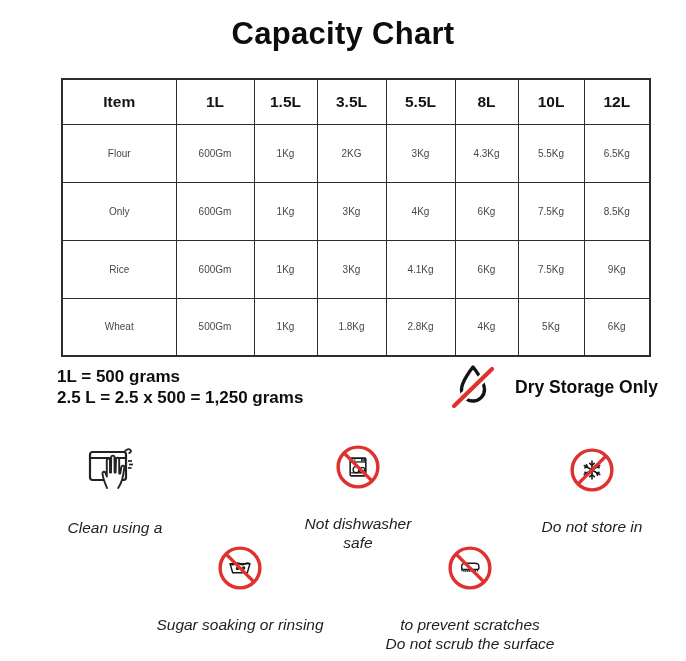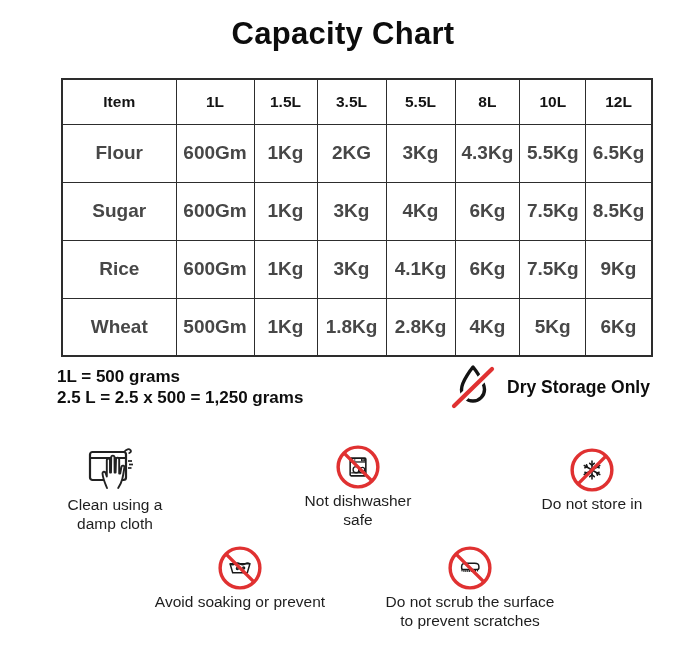--- a/index.html
+++ b/index.html
@@ -16,34 +16,34 @@
     position:absolute; left:61px; top:78px;
     border-collapse:collapse; table-layout:fixed;
     border:2px solid #2d2d2d;
   }
   table.capacity th, table.capacity td {
     border:1.5px solid #2d2d2d; text-align:center; vertical-align:middle; padding:6px;
   }
   table.capacity thead tr { height:45px; }
   table.capacity tbody tr { height:58px; }
   table.capacity th { font-size:15.5px; font-weight:bold; color:#141414; }
-  table.capacity td { font-size:19px; font-weight:bold; color:#474747; }
+  table.capacity td { font-size:10px; font-weight:normal; color:#474747; }
   .notes {
     position:absolute; left:57px; top:366px;
     font-size:17px; font-weight:bold; color:#0e0e0e; line-height:21px; white-space:nowrap;
   }
   .dry-storage {
     position:absolute; left:447px; top:362px;
-    display:flex; align-items:center; gap:8px;
+    display:flex; align-items:center; gap:16px;
   }
   .dry-storage .label { font-size:17.5px; font-weight:bold; color:#0d0d0d; white-space:nowrap; }
   .care { position:absolute; text-align:center; }
   .care .icon-wrap { display:block; }
   .care .cap {
-    margin-top:1px; font-size:15.5px; line-height:19px; color:#1e1e1e;
+    margin-top:24px; font-size:15.5px; line-height:19px; color:#1e1e1e;font-style:italic;
   }
   .c1 { left:25px;  top:444px; width:180px; }
   .c2 { left:268px; top:444px; width:180px; }
   .c3 { left:500px; top:447px; width:184px; }
   .c4 { left:125px; top:545px; width:230px; }
   .c5 { left:348px; top:545px; width:244px; }
   svg { display:inline-block; vertical-align:top; }
 </style>
 </head>
 <body>
@@ -78,21 +78,21 @@
       <td>Flour</td>
       <td>600Gm</td>
       <td>1Kg</td>
       <td>2KG</td>
       <td>3Kg</td>
       <td>4.3Kg</td>
       <td>5.5Kg</td>
       <td>6.5Kg</td>
     </tr>
     <tr>
-      <td>Sugar</td>
+      <td>Only</td>
       <td>600Gm</td>
       <td>1Kg</td>
       <td>3Kg</td>
       <td>4Kg</td>
       <td>6Kg</td>
       <td>7.5Kg</td>
       <td>8.5Kg</td>
     </tr>
     <tr>
       <td>Rice</td>
@@ -140,21 +140,20 @@
       <line x1="4" y1="14" x2="40" y2="14" stroke="#222" stroke-width="1.8"></line>
       <path d="M38 8 q4 -4.5 6.5 -1.8 q1.4 1.6 -1.2 2.8" fill="none" stroke="#222" stroke-width="1.8" stroke-linecap="round"></path>
       <path d="M21 44 C19 39 17 35 16.5 29.5 C16.3 27.4 19 27 19.6 29 L20.8 32.5 L20.8 16.5 C20.8 14 24 14 24 16.5 L24 28.5 L25 28.5 L25.2 13.5 C25.2 11 28.5 11 28.5 13.5 L28.6 28.5 L29.6 28.5 L30 15.5 C30.1 13 33.2 13.2 33.2 15.7 L33.2 29.5 L34.2 29.5 L35.4 23 C35.8 20.9 38.7 21.4 38.4 23.5 C37.7 28 37.3 31 36.3 35 C35.3 39 33.8 41.5 32.2 44" fill="#ffffff" stroke="#222" stroke-width="1.9" stroke-linejoin="round" stroke-linecap="round"></path>
       <line x1="42" y1="17" x2="46" y2="17" stroke="#222" stroke-width="1.7"></line>
       <line x1="43" y1="20.5" x2="47" y2="20.5" stroke="#222" stroke-width="1.7"></line>
       <line x1="42" y1="24" x2="45.5" y2="24" stroke="#222" stroke-width="1.7"></line>
     </svg>
   </span>
   <div class="cap">
     <div>Clean using a</div>
-    <div>damp cloth</div>
   </div>
 </div>
 
 <div class="care c2">
   <span class="icon-wrap">
     <svg width="46" height="46" viewBox="0 0 44 44">
       <rect x="14.5" y="13.5" width="15" height="17" rx="1" fill="none" stroke="#1a1a1a" stroke-width="1.5"></rect>
       <line x1="14.5" y1="17.2" x2="29.5" y2="17.2" stroke="#1a1a1a" stroke-width="1.2"></line>
       <circle cx="16.8" cy="15.3" r="0.7" fill="#1a1a1a"></circle>
       <circle cx="18.9" cy="15.3" r="0.7" fill="#1a1a1a"></circle>
@@ -202,32 +201,32 @@
         <path d="M12.5 18 L15 26.5 L29 26.5 L31.5 18 Z"></path>
         <path d="M12.5 18 q2.4 1.8 4.8 0 q2.4 -1.8 4.7 0 q2.4 1.8 4.8 0 q2.4 -1.8 4.7 0"></path>
         <circle cx="19.5" cy="22.5" r="0.9"></circle>
         <circle cx="25.5" cy="22" r="0.9"></circle>
       </g>
       <circle cx="22" cy="22" r="19" fill="none" stroke="#e03131" stroke-width="3.3"></circle>
       <line x1="9.2" y1="9.2" x2="34.8" y2="34.8" stroke="#e03131" stroke-width="3.3" stroke-linecap="round"></line>
     </svg>
   </span>
   <div class="cap">
-    <div>Avoid soaking or prevent</div>
+    <div>Sugar soaking or rinsing</div>
   </div>
 </div>
 
 <div class="care c5">
   <span class="icon-wrap">
     <svg width="46" height="46" viewBox="0 0 44 44">
       <g stroke="#1a1a1a" fill="none">
         <path d="M14 20.5 q0 -3 4 -3 l8.5 0 q4 0 4 3 l0 1.5 q0 1.5 -2 1.5 l-12.5 0 q-2 0 -2 -1.5 Z" stroke-width="1.4" stroke-linejoin="round"></path>
         <path d="M14.5 22.8 L14.2 25.2 M16.3 23.3 L16.1 25.7 M18.1 23.4 L18 25.8 M19.9 23.4 L19.9 25.8 M21.7 23.4 L21.7 25.8 M23.5 23.4 L23.5 25.8 M25.3 23.4 L25.4 25.8 M27.1 23.3 L27.3 25.7 M28.9 22.8 L29.3 25.2" stroke-width="1.1"></path>
       </g>
       <circle cx="22" cy="22" r="19" fill="none" stroke="#e03131" stroke-width="3.3"></circle>
       <line x1="9.2" y1="9.2" x2="34.8" y2="34.8" stroke="#e03131" stroke-width="3.3" stroke-linecap="round"></line>
     </svg>
   </span>
   <div class="cap">
+    <div>to prevent scratches</div>
     <div>Do not scrub the surface</div>
-    <div>to prevent scratches</div>
   </div>
 </div>
 
 </body></html>

